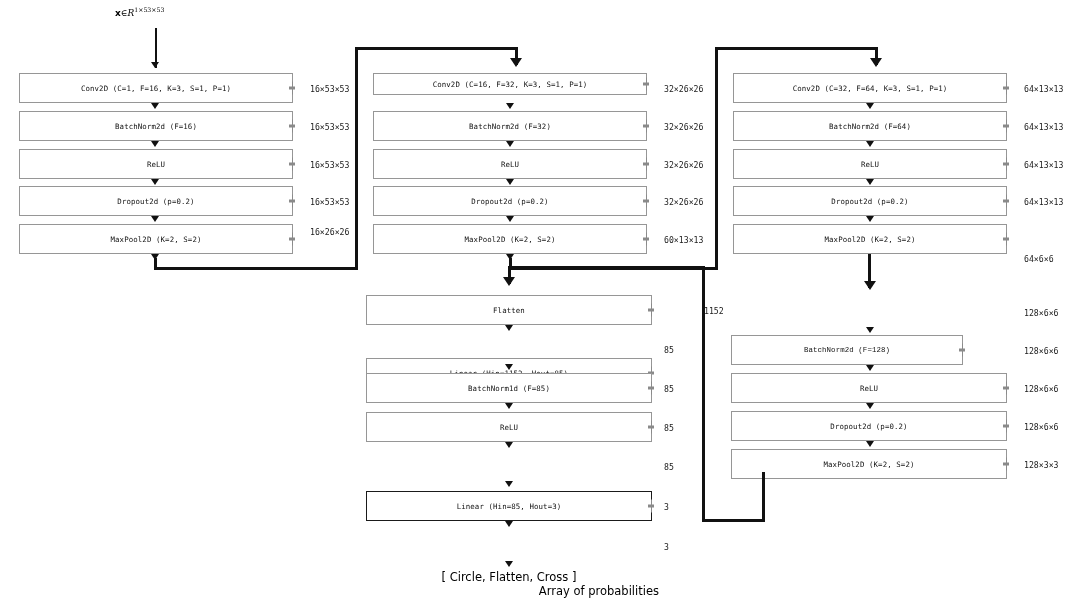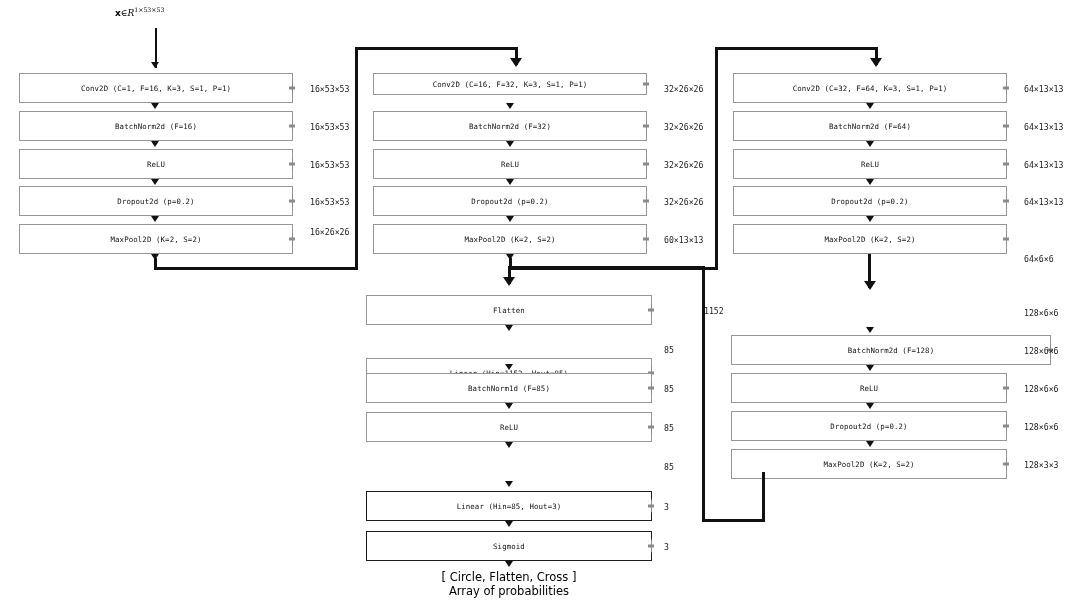--- a/index.html
+++ b/index.html
@@ -210,21 +210,21 @@
     <span class="tick"></span>
   </div>
   <div class="shape" style="left:1024px;top:218px;margin-top:36px;">64×6×6</div>
 
   <div class="vline thick" style="left:868px;top:254px;height:34px;"></div>
   <div class="arrow big" style="left:864px;top:281px;"></div>
 
   <div class="shape" style="left:1024px;top:308px;">128×6×6</div>
   <div class="arrow" style="left:866px;top:327px;"></div>
 
-  <div class="layer" style="left:731px;top:335px;width:320px;height:30px;">
+  <div class="layer" style="left:731px;top:335px;width:232px;height:30px;font-family:Liberation Mono, monospace;">
     <span class="lbl">BatchNorm2d (F=128)</span>
     <span class="tick"></span>
   </div>
   <div class="shape" style="left:1024px;top:346px;">128×6×6</div>
   <div class="arrow" style="left:866px;top:365px;"></div>
 
   <div class="layer" style="left:731px;top:373px;width:276px;height:30px;">
     <span class="lbl">ReLU</span>
     <span class="tick"></span>
   </div>
@@ -282,23 +282,19 @@
   <div class="shape" style="left:664px;top:462px;">85</div>
   <div class="arrow" style="left:505px;top:481px;"></div>
 
   <div class="layer dark" style="left:366px;top:491px;width:286px;height:30px;">
     <span class="lbl">Linear (Hin=85, Hout=3)</span>
     <span class="tick"></span>
   </div>
   <div class="shape" style="left:664px;top:502px;">3</div>
   <div class="arrow" style="left:505px;top:521px;"></div>
 
-  <div class="layer dark" style="left:366px;top:531px;width:286px;height:30px;">
-    <span class="lbl">Sigmoid</span>
-    <span class="tick"></span>
-  </div>
   <div class="shape" style="left:664px;top:542px;">3</div>
   <div class="arrow" style="left:505px;top:561px;"></div>
 
   <div class="outlabel" style="left:359px;top:570px;width:300px;">[ Circle, Flatten, Cross ]</div>
-  <div class="outlabel" style="left:359px;top:584px;width:300px;">Array of probabilities</div>
+  <div class="outlabel" style="left:359px;top:584px;width:300px;text-align:right;">Array of probabilities</div>
 
 </div>
 
 </body></html>

